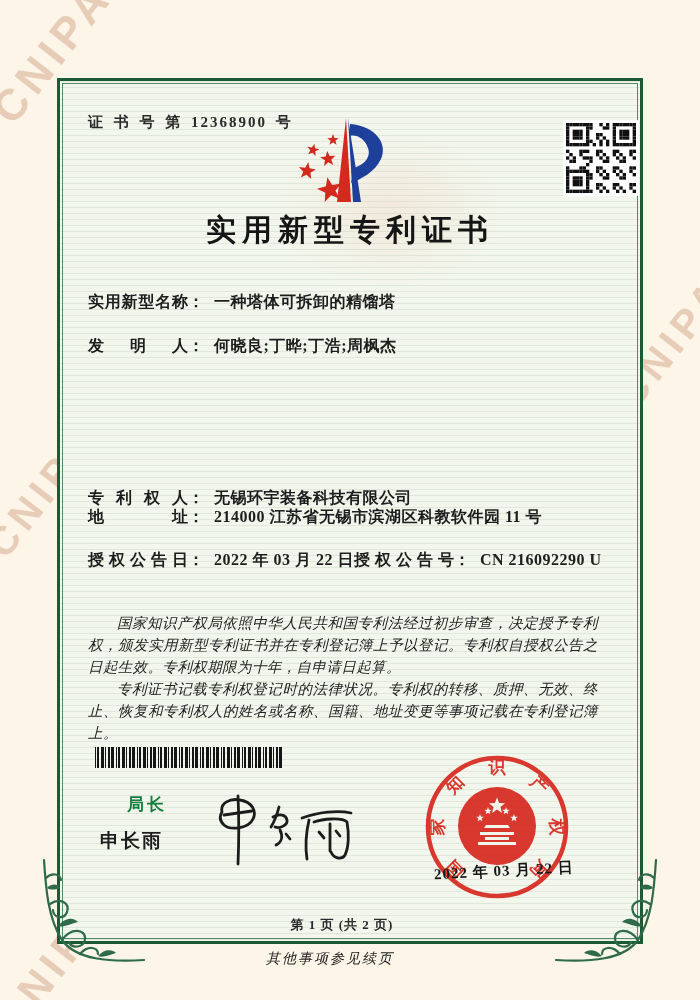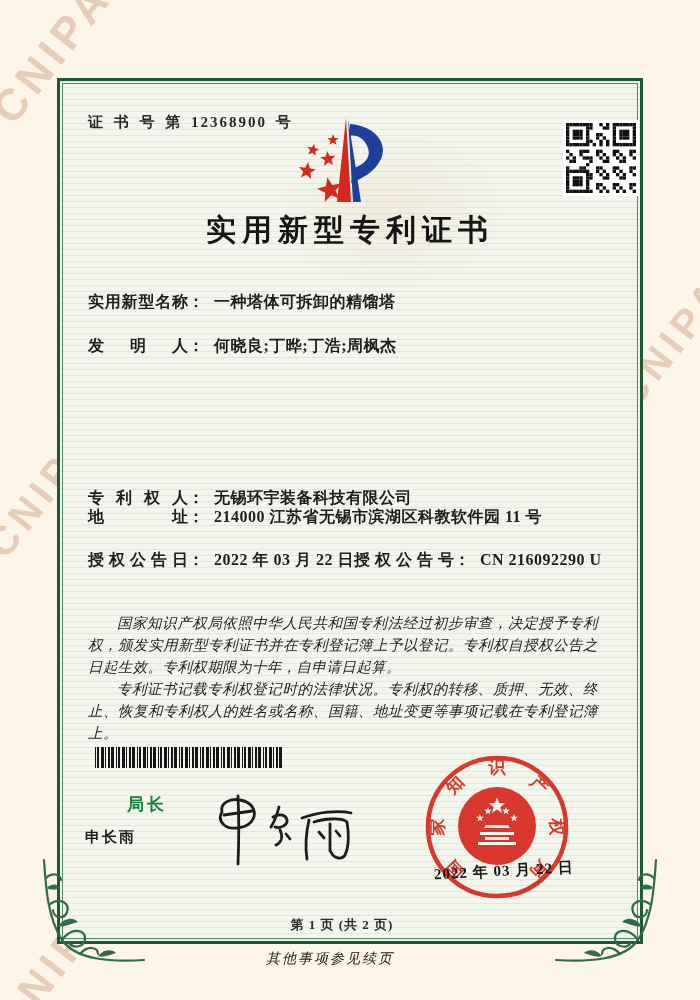--- a/index.html
+++ b/index.html
@@ -41,21 +41,21 @@
   .fvalue{font-weight:600;margin-left:6px;letter-spacing:.5px;}
   .pair{display:inline-block;}
   .pair.first{width:262px;}
 
   .paras{position:absolute;left:88px;top:612px;width:510px;font-size:14.5px;line-height:22px;
       color:#222;font-style:italic;letter-spacing:.4px;text-align:justify;}
   .paras p{margin:0;text-indent:2em;}
 
   .barcode{position:absolute;left:95px;top:747px;width:188px;height:21px;}
   .sig-title{position:absolute;left:90px;top:793px;font-size:17px;font-weight:600;color:#15803d;letter-spacing:3px;margin-left:37px;}
-  .sig-name{position:absolute;left:85px;top:828px;font-size:15px;font-weight:600;color:#1e1e1e;letter-spacing:2px;font-family:Liberation Serif, serif;}
+  .sig-name{position:absolute;left:100px;top:828px;font-size:19px;font-weight:600;color:#1e1e1e;letter-spacing:2px;font-family:Liberation Serif, serif;}
   .signature{position:absolute;left:202px;top:772px;width:172px;height:102px;}
 
   .seal{position:absolute;left:424px;top:754px;width:146px;height:146px;opacity:.92;}
   .seal-date{position:absolute;left:434px;top:860px;width:200px;font-size:15px;font-weight:700;
       color:#171717;letter-spacing:1px;transform:rotate(-3deg);white-space:nowrap;}
 
   .flourish{position:absolute;width:112px;height:112px;}
   .flourish.bl{left:38px;top:856px;}
   .flourish.br{left:550px;top:856px;transform:scaleX(-1);}
 

